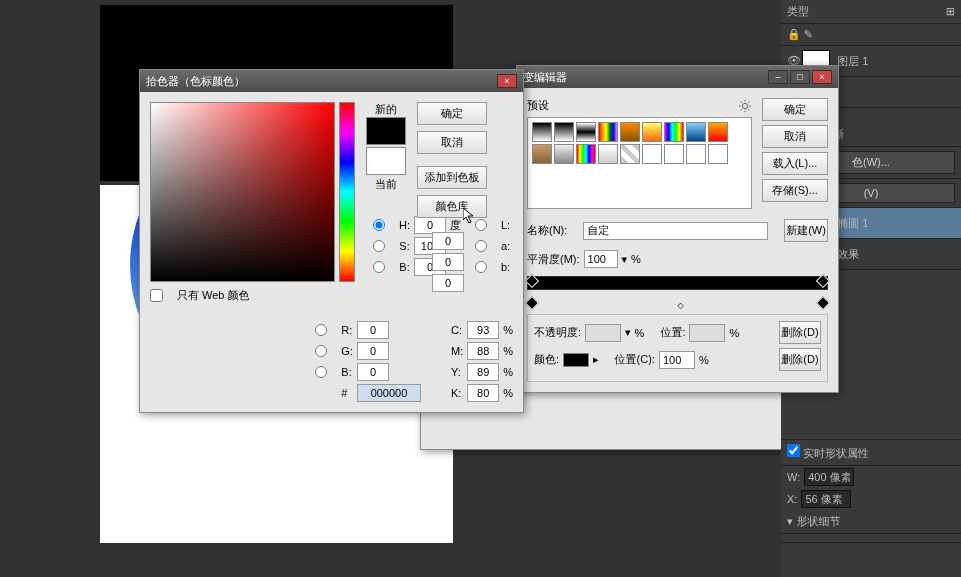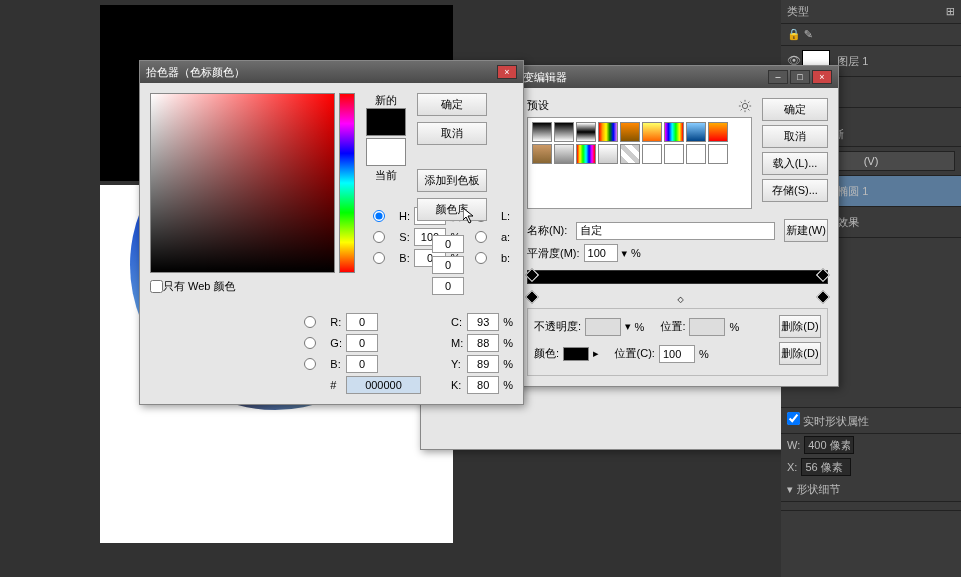--- a/index.html
+++ b/index.html
@@ -13,49 +13,49 @@
 
 .dialog { position: absolute; background: #e6e6e6; border: 1px solid #888; box-shadow: 2px 2px 8px rgba(0,0,0,0.4); }
 .titlebar { background: linear-gradient(#6d6d6d, #4a4a4a); color: #fff; height: 22px; display: flex; align-items: center; padding: 0 6px; font-size: 11px; }
 .titlebar-btns { margin-left: auto; display: flex; gap: 2px; }
 .tbtn { width: 20px; height: 14px; background: #555; border: 1px solid #333; display: flex; align-items: center; justify-content: center; font-size: 9px; color: #fff; cursor: pointer; }
 .tbtn.close { background: #c44; }
 .btn { background: linear-gradient(#fafafa, #e0e0e0); border: 1px solid #999; padding: 3px 0; text-align: center; cursor: pointer; font-size: 11px; }
 input[type=text] { background: #fff; border: 1px solid #999; padding: 2px 3px; font-size: 11px; }
 
 
-.color-picker { left: 139px; top: 60px; width: 385px; }
+.color-picker { left: 139px; top: 69px; width: 385px; }
 .cp-body { display: flex; padding: 10px; gap: 8px; }
 .cp-left { display: flex; flex-direction: column; }
 .cp-field { width: 185px; height: 180px; background: linear-gradient(to right, #fff, #f00); position: relative; border: 1px solid #888; }
 .cp-field::before { content: ""; position: absolute; inset: 0; background: linear-gradient(to bottom, transparent, #000); }
 .cp-hue { width: 16px; height: 180px; background: linear-gradient(to bottom, #f00, #f0f, #00f, #0ff, #0f0, #ff0, #f00); margin-left: 4px; border: 1px solid #888; }
 .cp-mid { width: 46px; text-align: center; }
 .cp-swatch { width: 40px; height: 28px; border: 1px solid #888; margin: 0 auto 2px; }
 .cp-right { display: flex; flex-direction: column; gap: 4px; }
 .cp-btns .btn { width: 70px; margin-bottom: 6px; }
 .cp-inputs { margin-top: 8px; display: grid; grid-template-columns: auto auto auto auto auto auto; gap: 3px 4px; align-items: center; }
 .cp-inputs label { font-size: 11px; }
 .cp-inputs input { width: 32px; text-align: center; }
-.webonly { margin-top: 6px; display: flex; align-items: center; gap: 0; }
+.webonly { margin-top: 6px; display: flex; align-items: center; gap: 14px; }
 .radio { width: 12px; height: 12px; }
 
 
 .grad-editor { left: 516px; top: 65px; width: 323px; }
 .ge-body { padding: 10px; }
 .ge-presets-row { display: flex; gap: 10px; }
 .ge-presets { flex: 1; }
 .ge-presets-hdr { display: flex; align-items: center; margin-bottom: 4px; }
 .gear { width: 14px; height: 14px; margin-left: auto; cursor: pointer; }
 .ge-swatches { border: 1px solid #999; background: #fff; padding: 4px; height: 92px; overflow: auto; }
 .ge-swatch-grid { display: grid; grid-template-columns: repeat(9, 20px); gap: 2px; }
 .swatch { width: 20px; height: 20px; border: 1px solid #888; }
 .ge-btns { display: flex; flex-direction: column; gap: 4px; }
 .ge-btns .btn { width: 66px; }
-.ge-name { margin: 10px 0 2px; display: flex; align-items: center; gap: 9px; justify-content: space-between; }
+.ge-name { margin: 10px 0 8px; display: flex; align-items: center; gap: 16px; justify-content: space-between; }
 .ge-name input { flex: 1; }
 .ge-name .btn { width: 44px; }
 .ge-type { display: flex; align-items: center; gap: 6px; margin-bottom: 6px; }
 .ge-type select, .ge-smooth input { font-size: 11px; }
 .ge-smooth { display: flex; align-items: center; gap: 4px; margin-bottom: 8px; }
 .ge-bar-wrap { position: relative; height: 32px; margin-bottom: 6px; }
 .ge-bar { height: 14px; background: #000; border: 1px solid #333; margin-top: 8px; }
 .stop { position: absolute; width: 10px; height: 10px; background: #000; border: 1px solid #fff; transform: rotate(45deg); }
 .stop.top { top: 0; }
 .stop.bot { bottom: 0; }
@@ -239,21 +239,21 @@
           <input type="text" value="0" style="">
           <span>%</span>
         <input type="radio" class="radio" style="">
           <label>b:</label>
       </div>
     </div>
     <div class="cp-right">
       <div class="cp-btns">
         <div class="btn">确定</div>
         <div class="btn">取消</div>
-        <div class="btn" style="margin-top:24px">添加到色板</div>
+        <div class="btn" style="margin-top:12px">添加到色板</div>
         <div class="btn">颜色库</div>
       </div>
       <div class="cp-inputs" style="grid-template-columns:auto auto auto auto;margin-top:4px">
         <input type="text" style="grid-column: 1 / 3; width: 32px; justify-self: end;" value="0">
           <span></span>
           <span></span>
         <input type="text" style="grid-column: 1 / 3; width: 32px; justify-self: end;" value="0">
           <span></span>
           <span></span>
         <input type="text" style="grid-column: 1 / 3; width: 32px; justify-self: end;" value="0">
@@ -269,21 +269,21 @@
         <label>R:</label>
         <input type="text" value="0" style="">
       <input type="radio" class="radio" style="">
         <label>G:</label>
         <input type="text" value="0" style="">
       <input type="radio" class="radio" style="">
         <label>B:</label>
         <input type="text" value="0" style="">
       <span></span>
         <label>#</label>
-        <input type="text" style="width: 75px; background: rgb(204, 221, 238);" value="000000">
+        <input type="text" style="width: 64px; background: rgb(204, 221, 238);" value="000000">
     </div>
     <div class="cp-inputs" style="grid-template-columns:auto auto auto">
       <label>C:</label>
         <input type="text" value="93" style="">
         <span>%</span>
       <label>M:</label>
         <input type="text" value="88" style="">
         <span>%</span>
       <label>Y:</label>
         <input type="text" value="89" style="">
@@ -320,20 +320,23 @@
   </div>
   <div class="section">
     <span style="display:inline-block;width:12px">👁</span>
     <span class="thumb" style="background:#fff"></span>
   </div>
   <div class="section" style="padding-left:20px">
     <div>○ <span>描边</span></div>
     <div>○ <span>添加渐</span></div>
   </div>
   <div class="section">
+    <div class="btn" style="background:#4a4a4a;color:#ccc;border-color:#222">色(W)...</div>
+  </div>
+  <div class="section">
     <div class="btn" style="background:#4a4a4a;color:#ccc;border-color:#222">(V)</div>
   </div>
   <div class="section" style="background:#5a7a9a">
     <span style="display:inline-block;width:12px">👁</span>
     <span class="thumb" style="background:#888"></span>
     <span class="layer-name">椭圆 1</span>
   </div>
   <div class="section">
     <span style="display:inline-block;width:12px">👁</span>
     <span class="thumb" style="background:#fff"></span>

